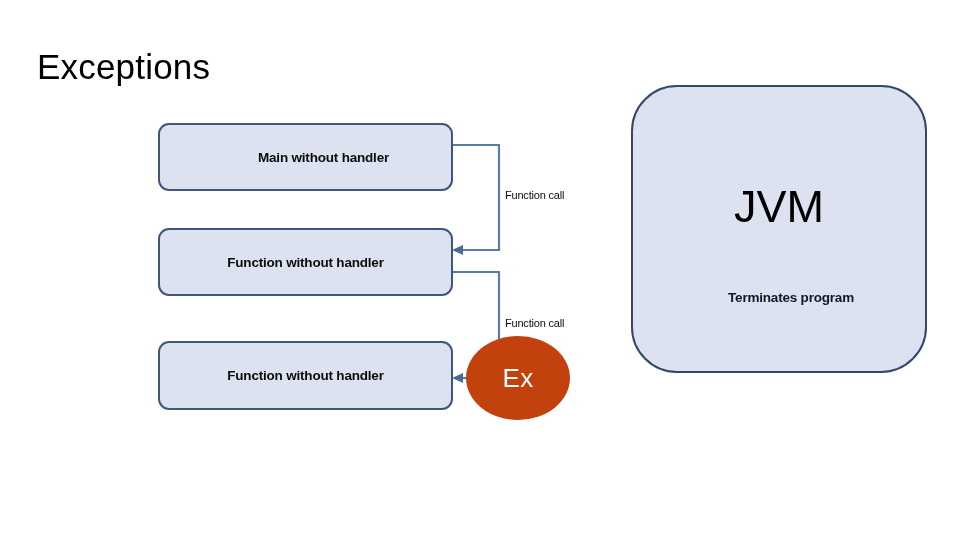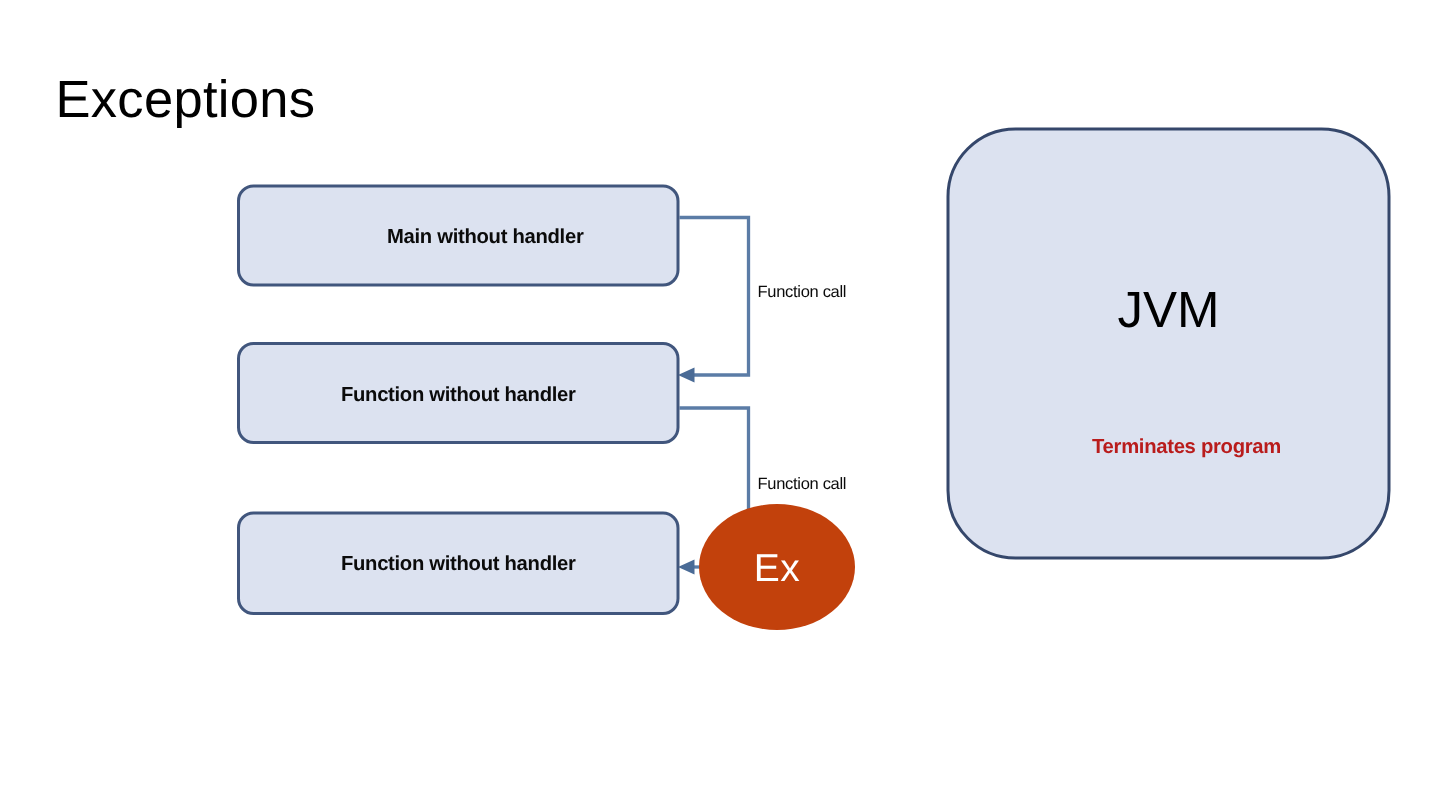--- a/index.html
+++ b/index.html
@@ -71,33 +71,33 @@
     box-sizing: border-box;
     background: #dce2f0;
     border: 2px solid #35476b;
     border-radius: 46px;
   }
   #jvm-title {
     position: absolute;
     left: 0; right: 0;
     top: 96px;
     text-align: center;
-    font-size: 34px;
+    font-size: 45px;
     line-height: 48px;
     color: #000000;
   }
   #jvm-subtitle {
     position: absolute;
     left: 0; right: 0;
     top: 203px;
     text-align: center;
     font-size: 13.5px;
     font-weight: bold;
     letter-spacing: -0.2px;
-    color: #b91c1c;
+    color: #0f172a;
     margin-left: 24px;
   }
 
   
   #connectors {
     position: absolute;
     left: 0; top: 0;
     width: 960px;
     height: 540px;
     pointer-events: none;

